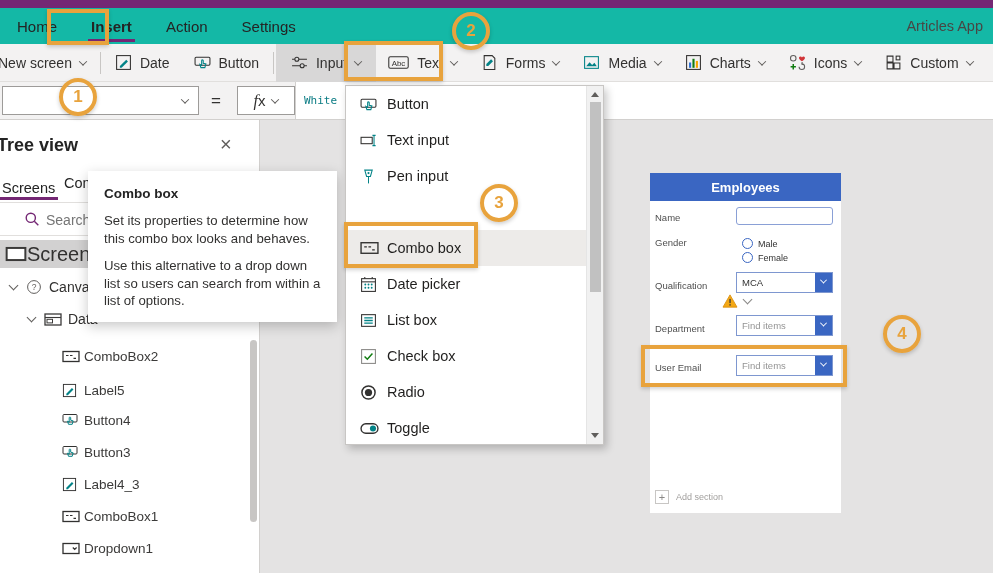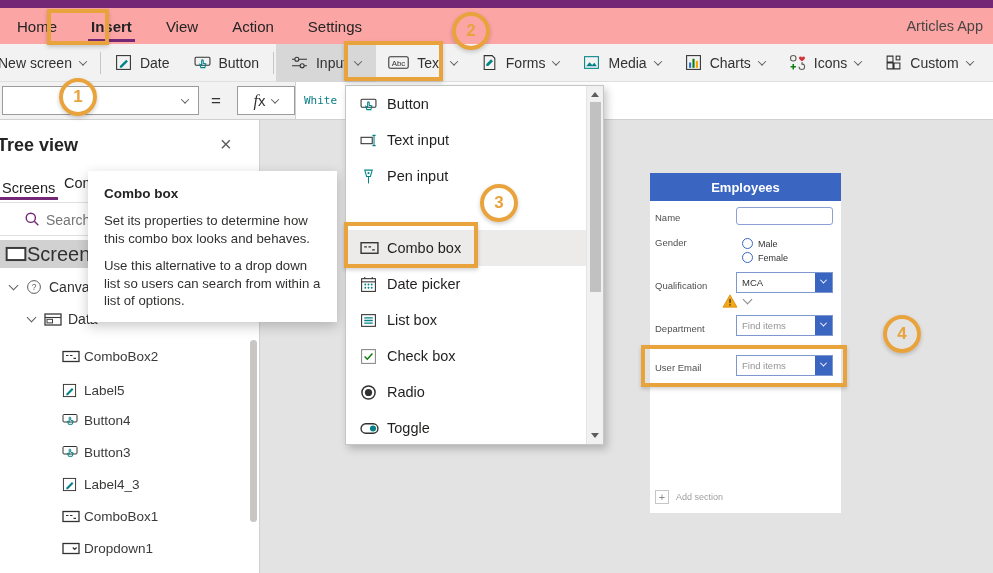--- a/index.html
+++ b/index.html
@@ -4,21 +4,21 @@
 <style>
   * { box-sizing: border-box; margin: 0; padding: 0; }
   html,body { width: 993px; height: 573px; overflow: hidden; }
   body { position: relative; font-family: "Liberation Sans", sans-serif; background: #fff; color:#323130; }
   .abs { position: absolute; }
 
   
   .topstrip { left:0; top:0; width:993px; height:8px; background:#742774; }
 
   
-  .menubar { left:0; top:8px; width:993px; height:36px; background:#fca5a5; display:flex; align-items:center; }
+  .menubar { left:0; top:8px; width:993px; height:36px; background:#14b8a6; display:flex; align-items:center; }
   .menu-item { padding:0 17px; font-size:15px; color:#242424; height:100%; display:flex; align-items:center; position:relative; cursor:default; }
   .menu-item.active { font-weight:bold; }
   .menu-item.active .ul { position:absolute; left:14px; right:14px; bottom:2px; height:3px; background:#742774; }
   .app-badge { position:absolute; right:10px; top:0; height:100%; display:flex; align-items:center; font-size:14.5px; color:#484644; }
 
   
   .toolbar { left:0; top:44px; width:993px; height:38px; background:#f3f2f2; border-bottom:1px solid #e1dfdd; display:flex; align-items:center; }
   .tb-item { display:flex; align-items:center; gap:8px; padding:0 12px; height:38px; font-size:14px; color:#323130; white-space:nowrap; }
   .tb-item.clip { margin-left:-14px; }
   .tb-item.hl { background:#d8d7d7; padding:0 15px; }
@@ -111,23 +111,20 @@
 
 <div class="abs menubar">
   <div class="menu-item">
       <span>Home</span>
     </div>
   <div class="menu-item active">
       <span>Insert</span>
       <span class="ul"></span>
     </div>
   <div class="menu-item">
-      <span>View</span>
-    </div>
-  <div class="menu-item">
       <span>Action</span>
     </div>
   <div class="menu-item">
       <span>Settings</span>
     </div>
   <div class="app-badge">Articles App</div>
 </div>
 
 <div class="abs toolbar">
   <div class="tb-item clip">

